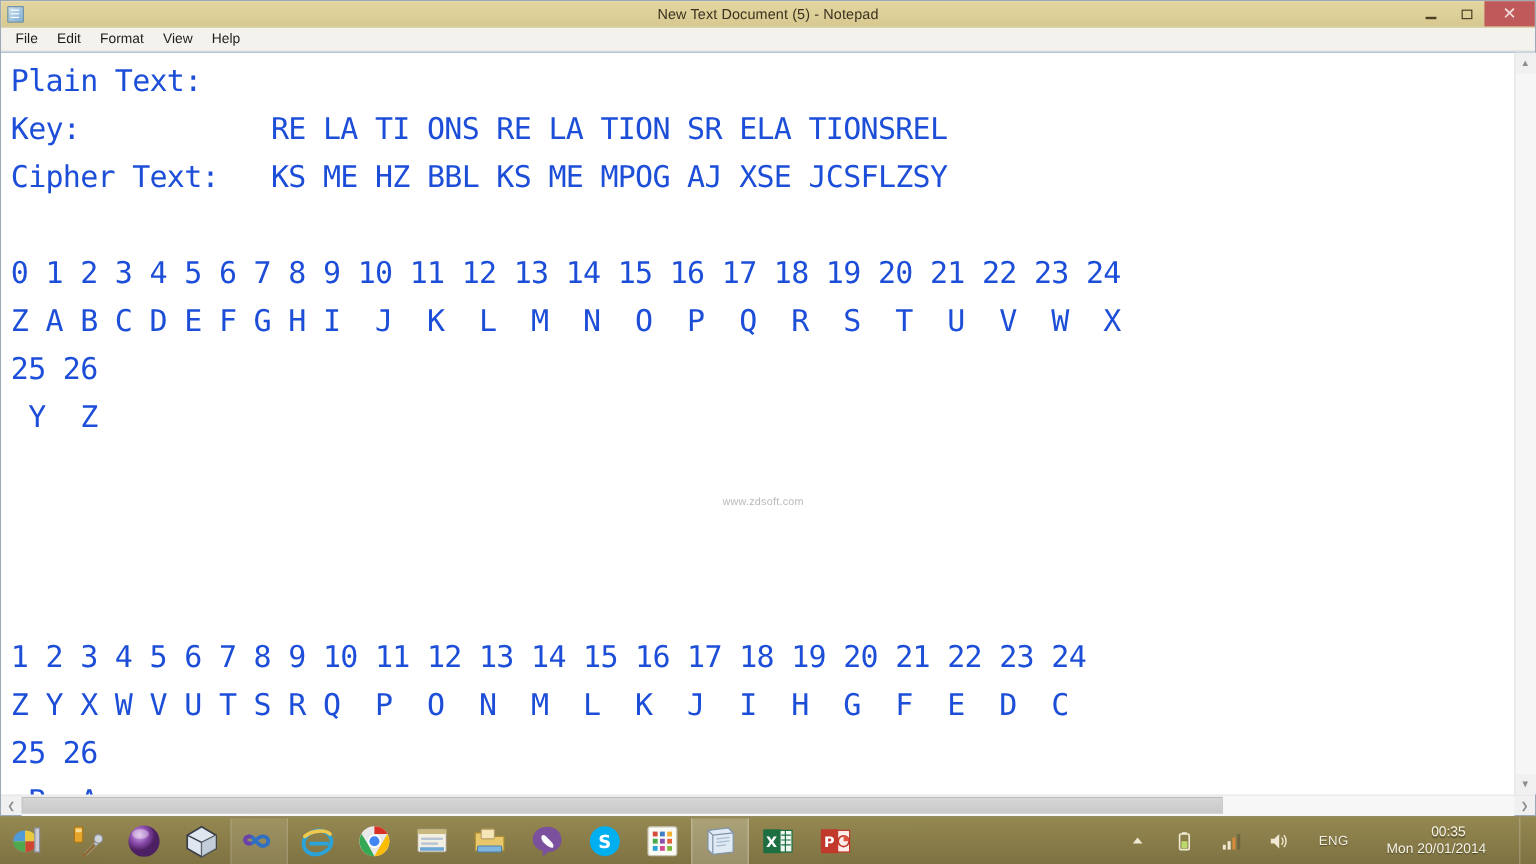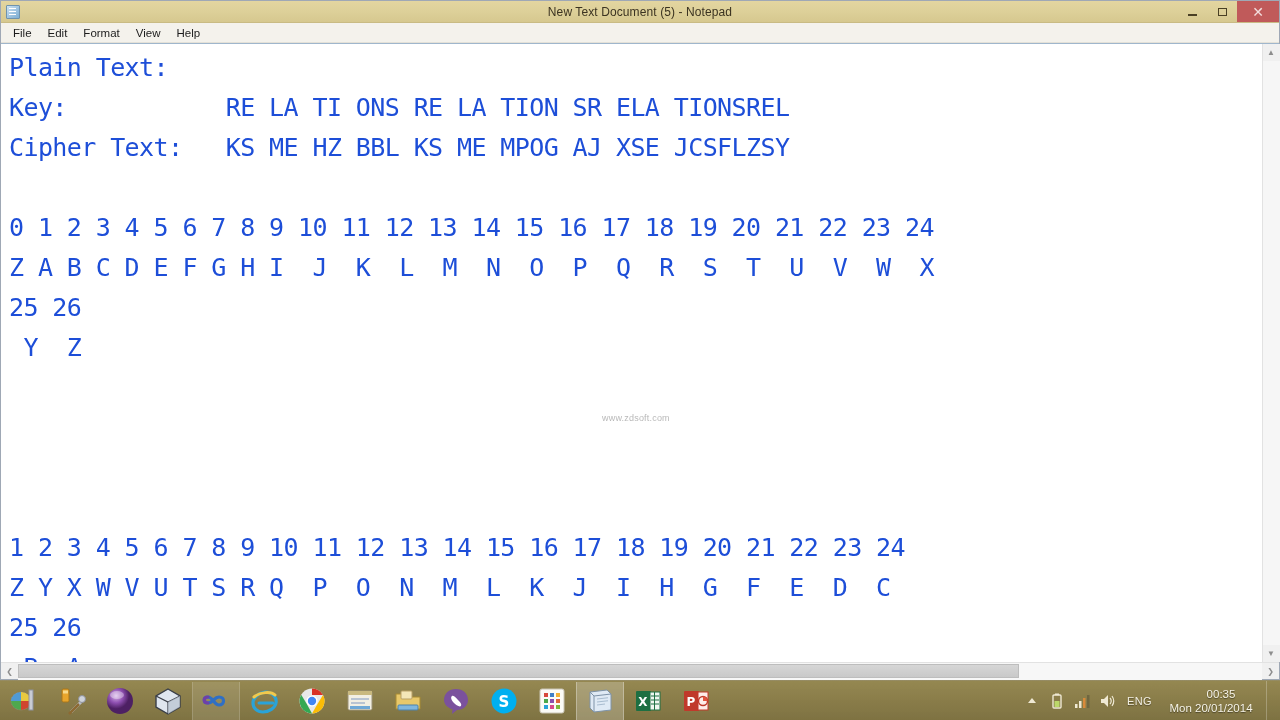--- a/index.html
+++ b/index.html
@@ -180,21 +180,21 @@
   }
   .task-btn.grouped {
     background: rgba(255,255,255,.10);
     border-left: 1px solid rgba(255,255,255,.16);
     border-right: 1px solid rgba(255,255,255,.16);
   }
   .ticon { width: 30px; height: 30px; position: relative; display:block; }
 
   #tray {
     margin-left: auto; display: flex; align-items: center;
-    height: 100%; padding-right: 6px; gap: 7px;
+    height: 100%; padding-right: 6px; gap: 21px;
   }
   .tray-ico { width: 18px; height: 18px; display:block; position: relative; }
   #tray-lang {
     font-size: 11px; color: #f2efe2; letter-spacing: .4px;
     text-shadow: 0 1px 1px rgba(0,0,0,.4);
     padding: 0 4px;
   }
   #clock {
     display: flex; flex-direction: column; align-items: center;
     justify-content: center; color: #f6f3e6; line-height: 14px;

